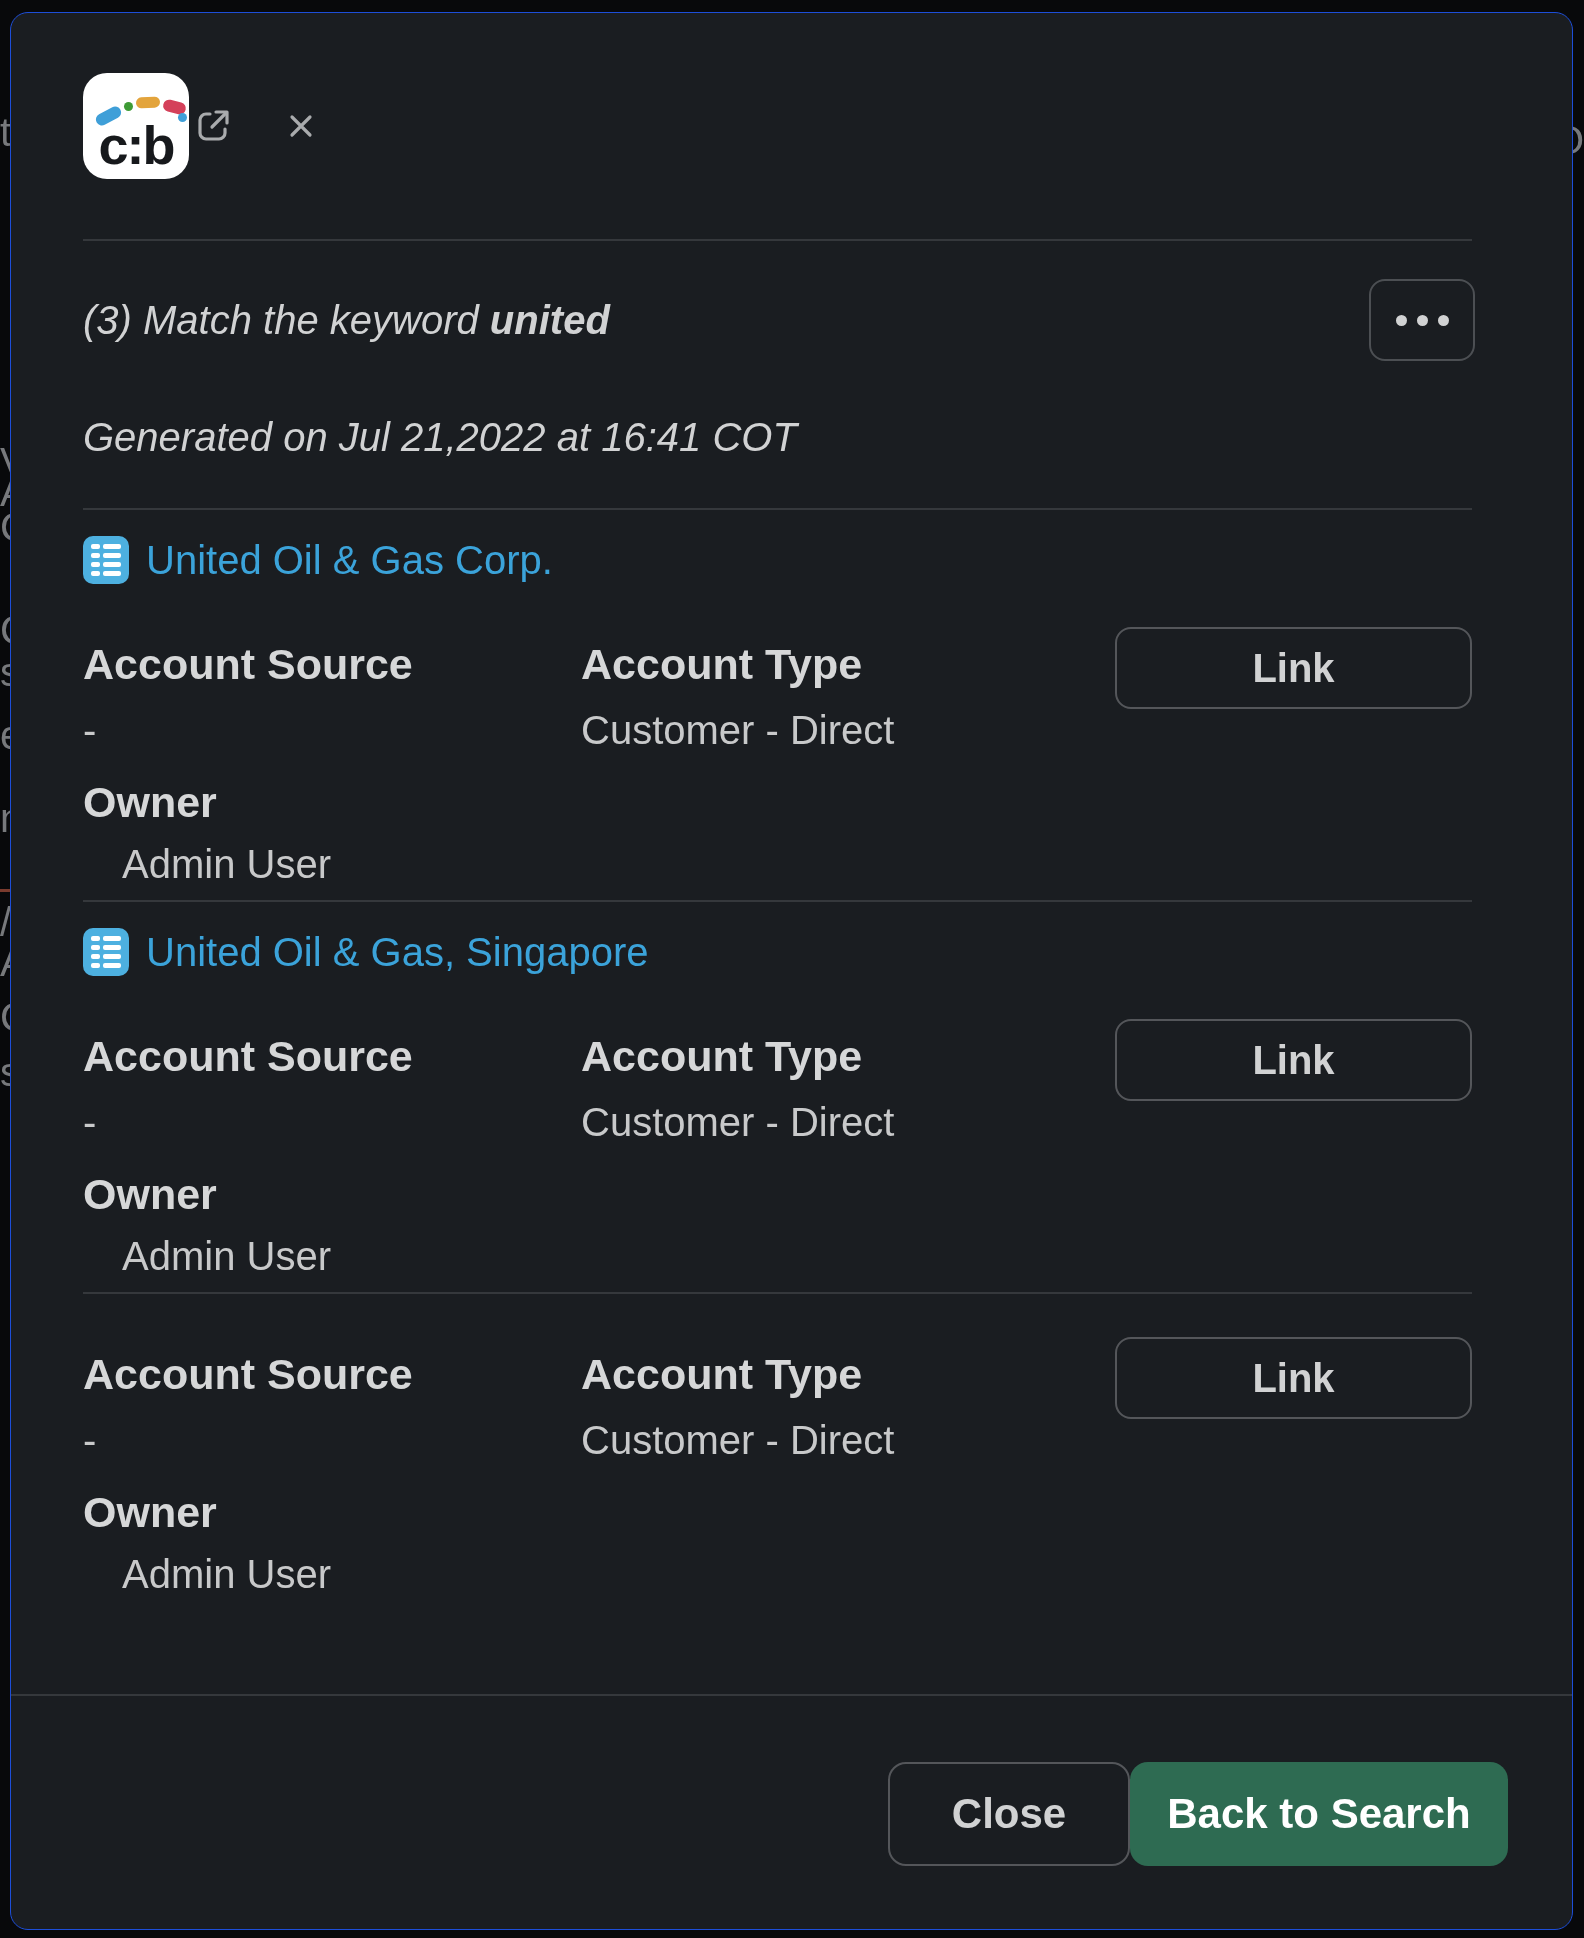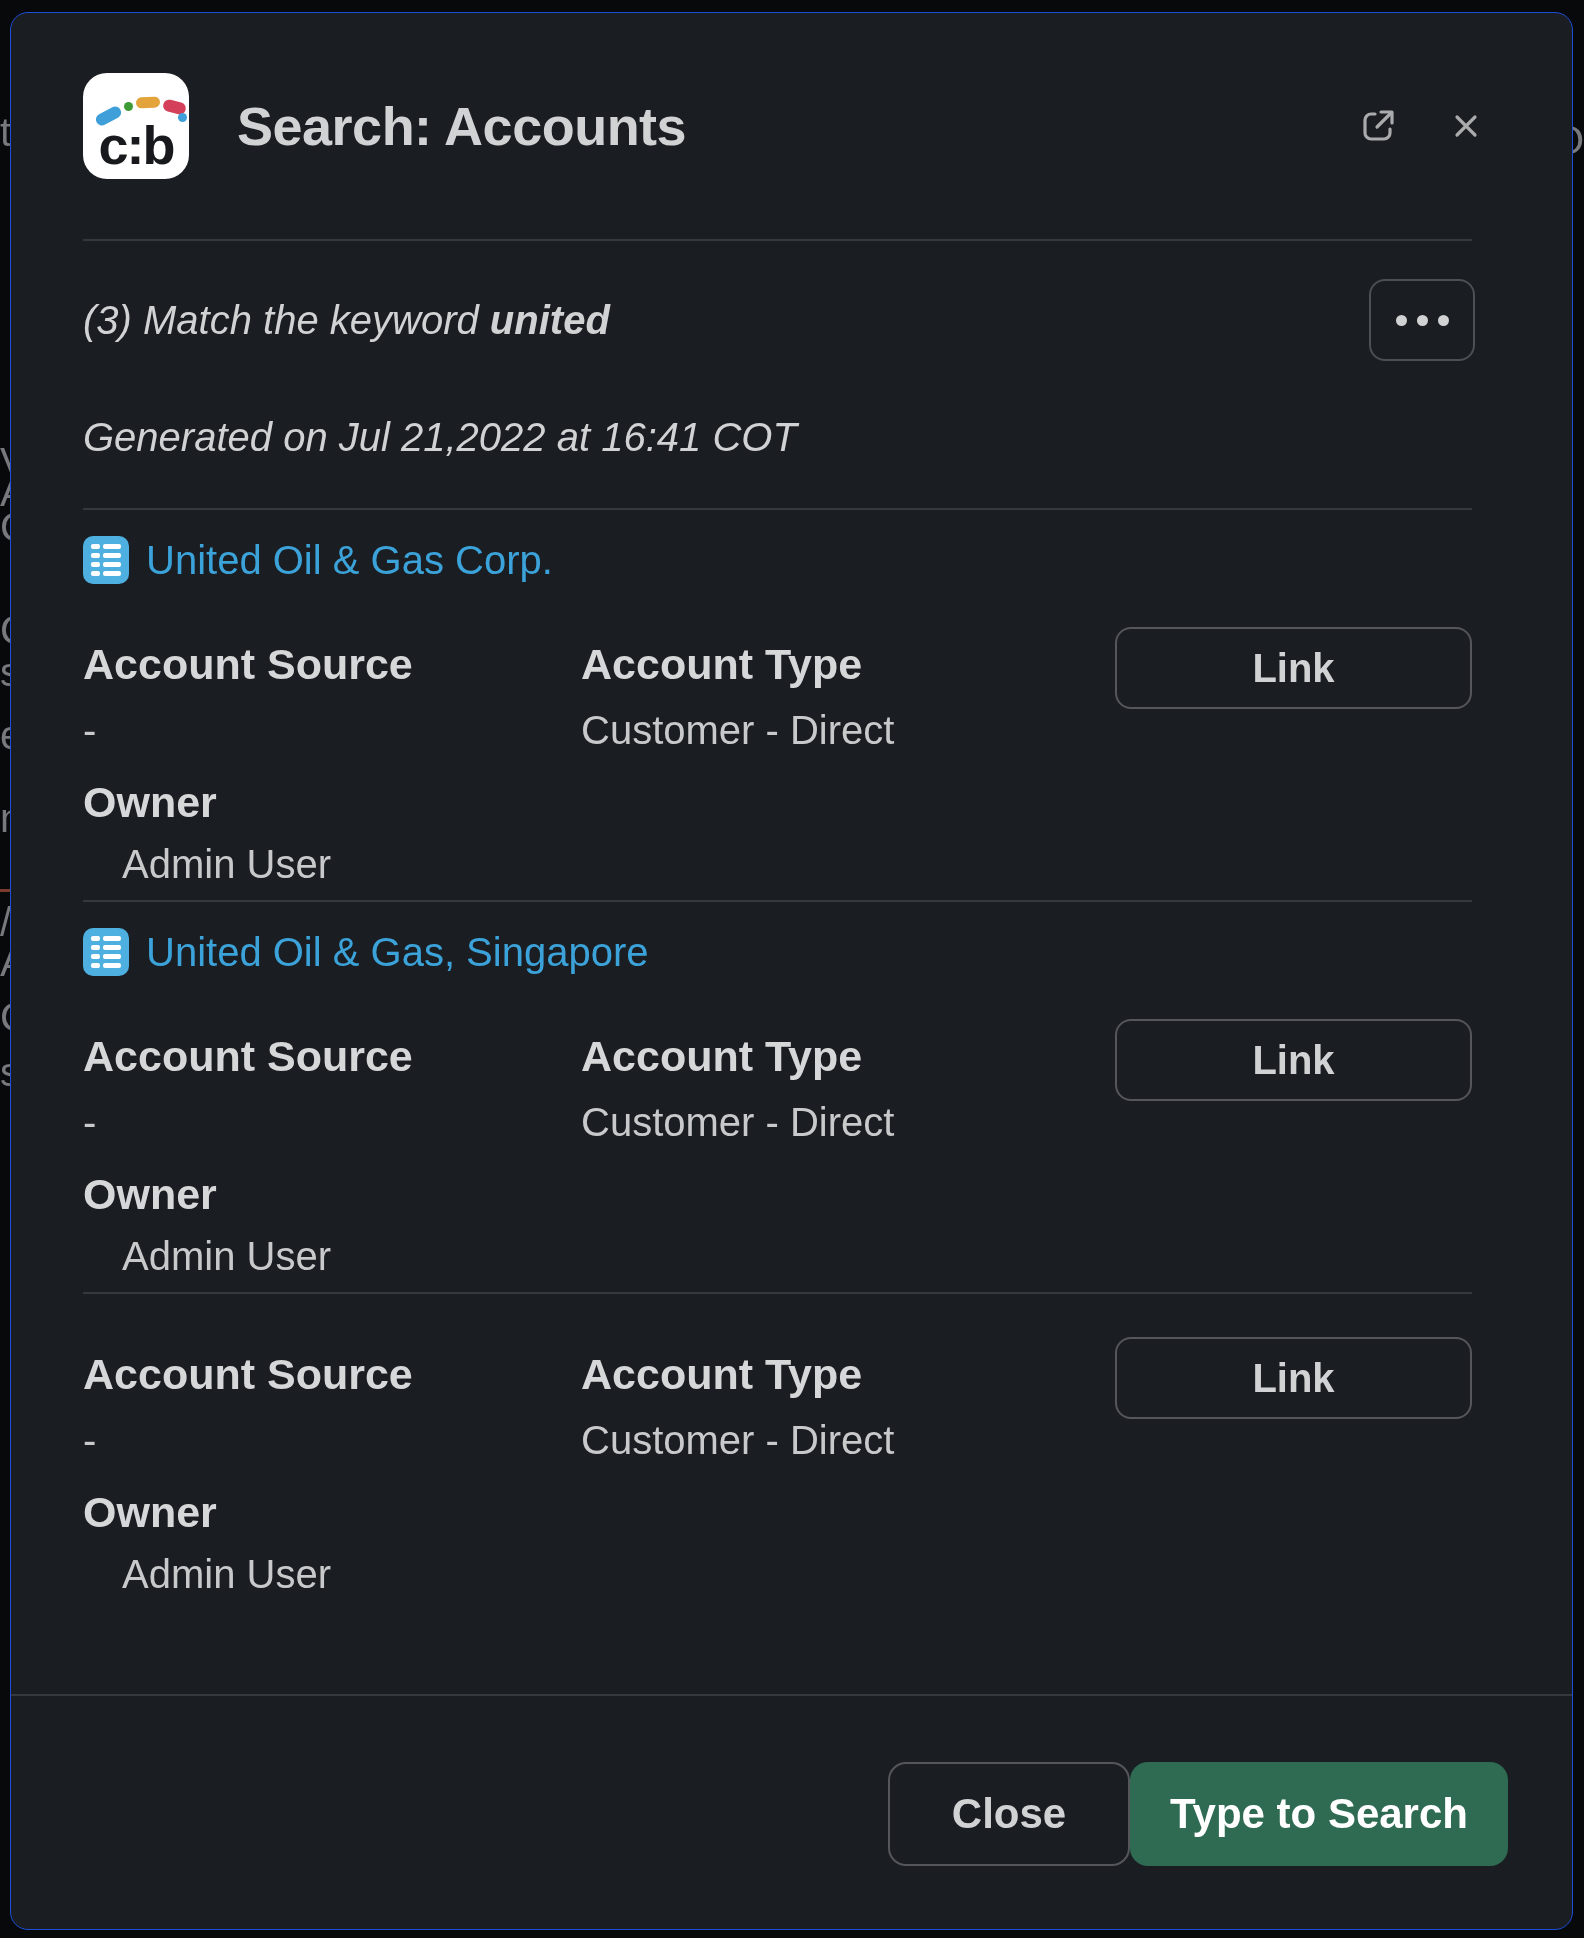--- a/index.html
+++ b/index.html
@@ -104,21 +104,20 @@
 
   <div class="header">
     <div class="logo">
       <span class="p lg-p1"></span>
       <span class="p lg-d1"></span>
       <span class="p lg-p2"></span>
       <span class="p lg-p3"></span>
       <span class="p lg-d2"></span>
       <span class="lg-text">c:b</span>
     </div>
-    <h1 class="title">Search: Accounts</h1>
     <div class="hicons">
       <button class="hicon">
         <svg width="44" height="44" viewBox="0 0 44 44">
           <path d="M19 10 h-4 a6 6 0 0 0 -6 6 v13 a6 6 0 0 0 6 6 h13 a6 6 0 0 0 6 -6 v-4"></path>
           <path d="M25 8 h11 v11"></path>
           <path d="M35 9 L21 23"></path>
         </svg>
       </button>
       <button class="hicon">
         <svg width="44" height="44" viewBox="0 0 44 44">
@@ -248,16 +247,16 @@
         <div class="frow ovrow">
             <div class="fcell fvalue">Admin User</div>
           </div>
       </div>
       <button class="link-btn">Link</button>
     </div>
   </div>
 
   <div class="footer">
     <button class="btn ghost">Close</button>
-    <button class="btn primary">Type to Search</button>
+    <button class="btn primary">Back to Search</button>
   </div>
 
 </div>
 
 </body></html>

